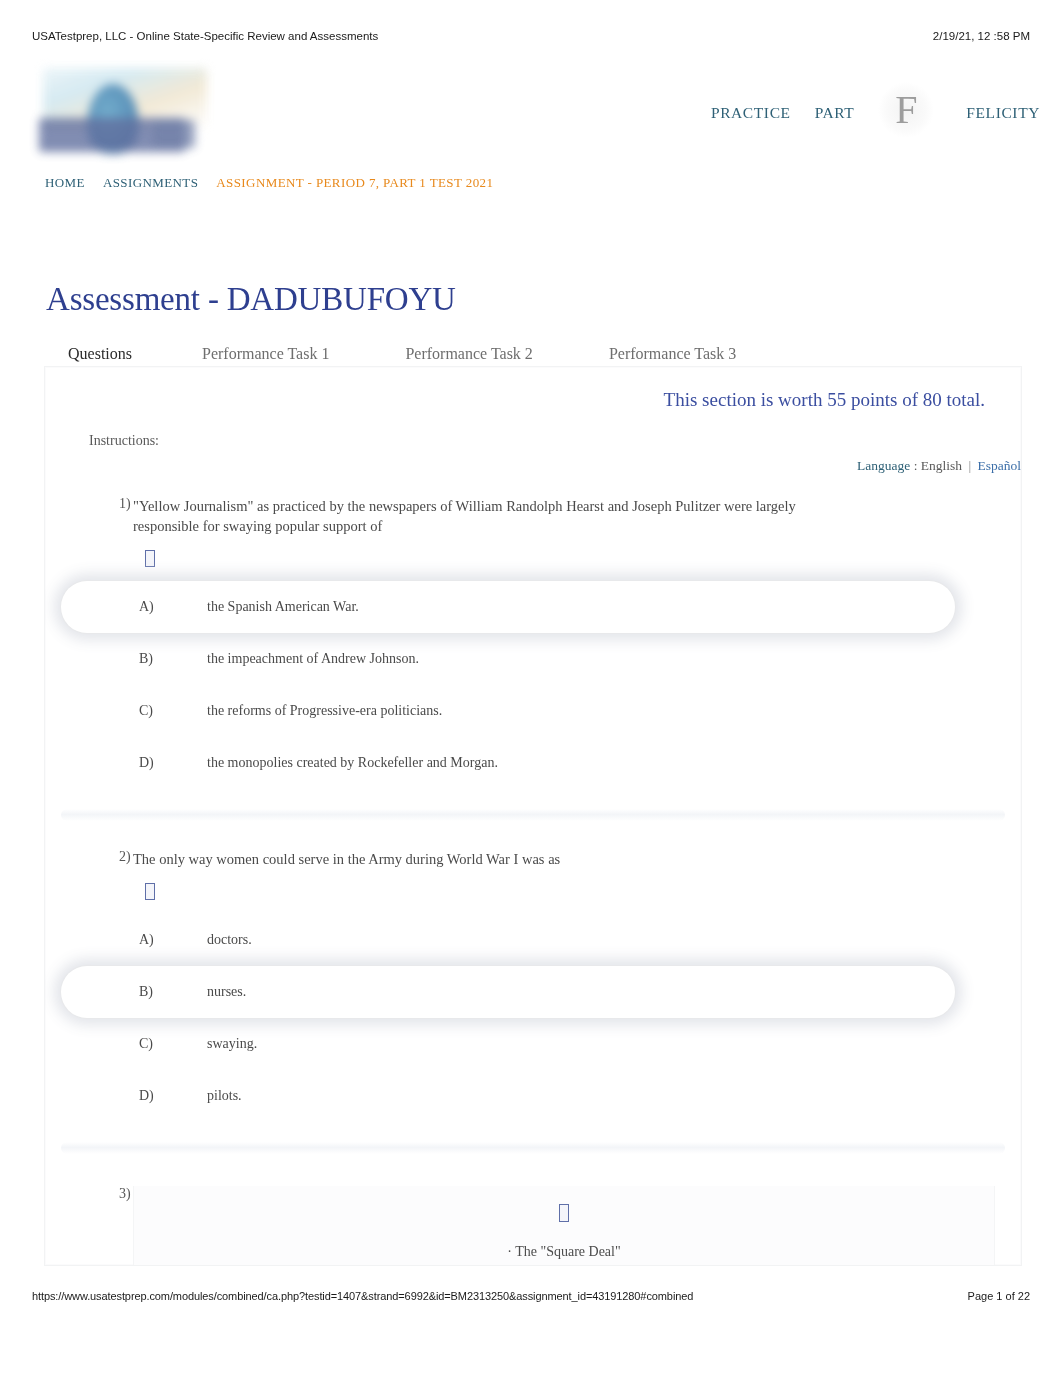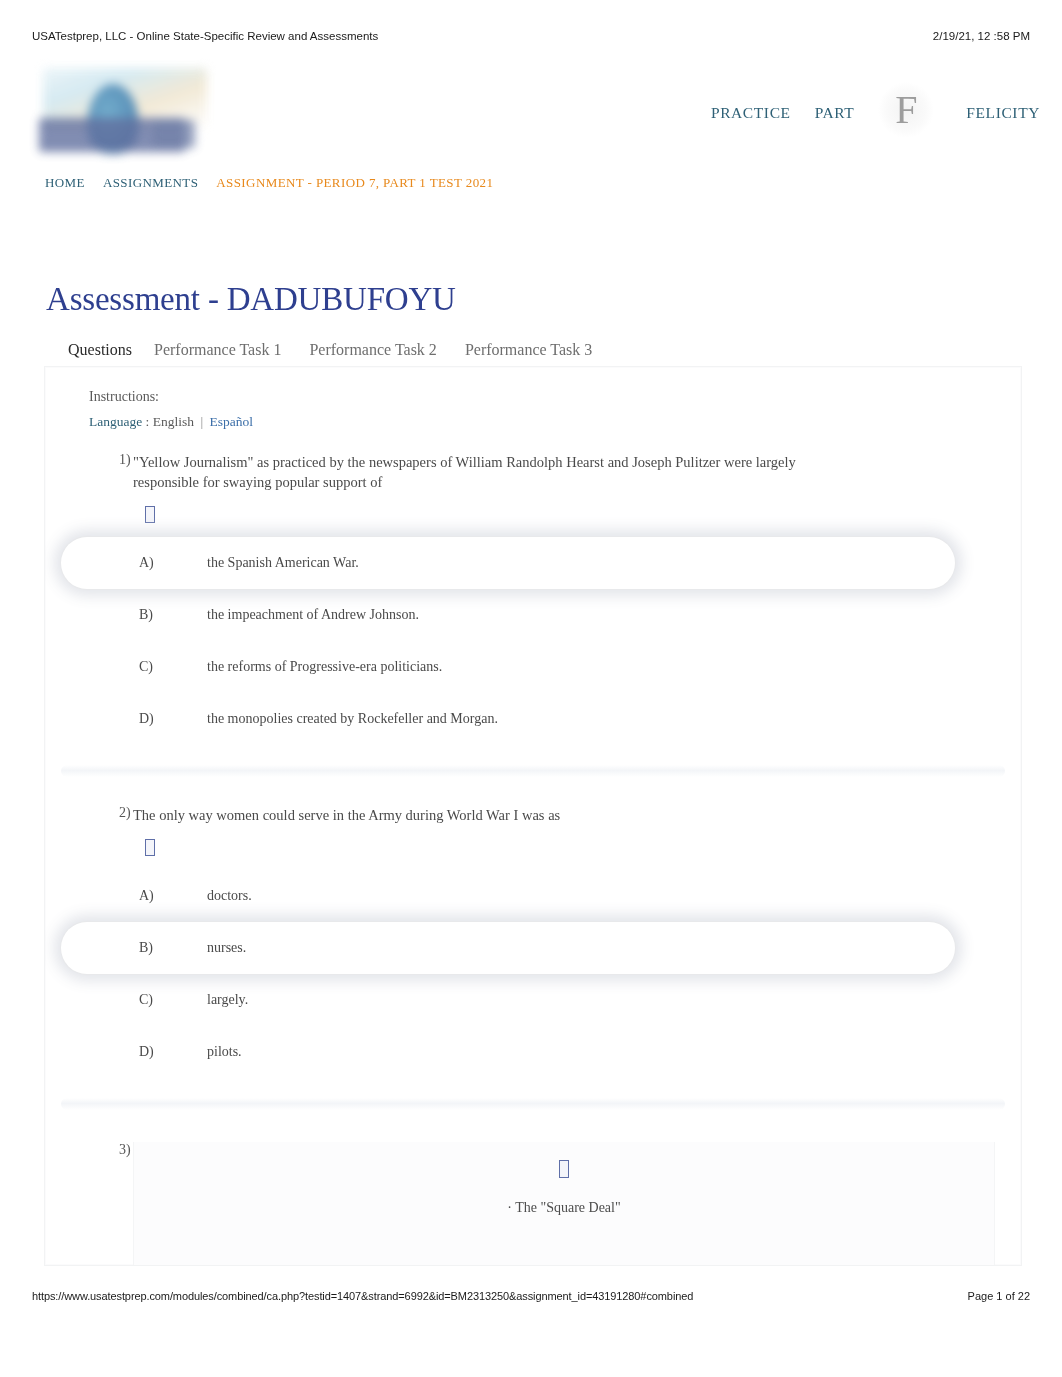--- a/index.html
+++ b/index.html
@@ -146,22 +146,23 @@
     margin: 0;
     white-space: nowrap;
   }
 
   
   .tabs {
     position: absolute;
     top: 336px;
     left: 46px;
     display: flex;
-    align-items: center;
+    align-items: flex-end;
     height: 33px;
+    gap: 48px;
   }
   .tab {
     font-family: "Liberation Serif", serif;
     font-size: 16px;
     color: #6e6e6e;
     padding: 0 28px 6px 0;
     white-space: nowrap;
     background: transparent;
     border: none;
   }
@@ -192,20 +193,21 @@
 
   .instructions {
     margin: 22px 0 0 44px;
     font-size: 14px;
     color: #5a5a5a;
   }
   .lang-row {
     margin: 9px 0 0 44px;
     font-size: 13.5px;
     color: #5a5a5a;
+    text-align: right;
   }
   .lang-row .lang-label { color: #2e6076; }
   .lang-row a.lang-link { color: #3b6ea8; text-decoration: none; }
   .lang-row .sep { color: #8d8d8d; padding: 0 3px; }
 
   
   .question {
     position: relative;
     margin-top: 22px;
     padding-bottom: 6px;
@@ -335,20 +337,21 @@
 
 <div class="tabs">
   <div class="tab active">Questions</div>
   <div class="tab">Performance Task 1</div>
   <div class="tab">Performance Task 2</div>
   <div class="tab">Performance Task 3</div>
 </div>
 
 <div class="panel">
 
+  <div class="points-line">This section is worth 55 points of 80 total.</div>
 
   <div class="instructions">Instructions:</div>
 
   <div class="lang-row">
     <span class="lang-label">Language</span>
     <span>:</span>
     <span>English</span>
     <span class="sep">|</span>
     <a href="#" class="lang-link">Español</a>
   </div>
@@ -392,21 +395,21 @@
           <div class="choice">
             <span class="letter">A)</span>
             <span class="ctext">doctors.</span>
           </div>
           <div class="choice selected">
             <span class="letter">B)</span>
             <span class="ctext">nurses.</span>
           </div>
           <div class="choice">
             <span class="letter">C)</span>
-            <span class="ctext">largely.</span>
+            <span class="ctext">swaying.</span>
           </div>
           <div class="choice">
             <span class="letter">D)</span>
             <span class="ctext">pilots.</span>
           </div>
         </div>
       </div>
     </div>
     <div class="q-divider"></div>
   </div>

